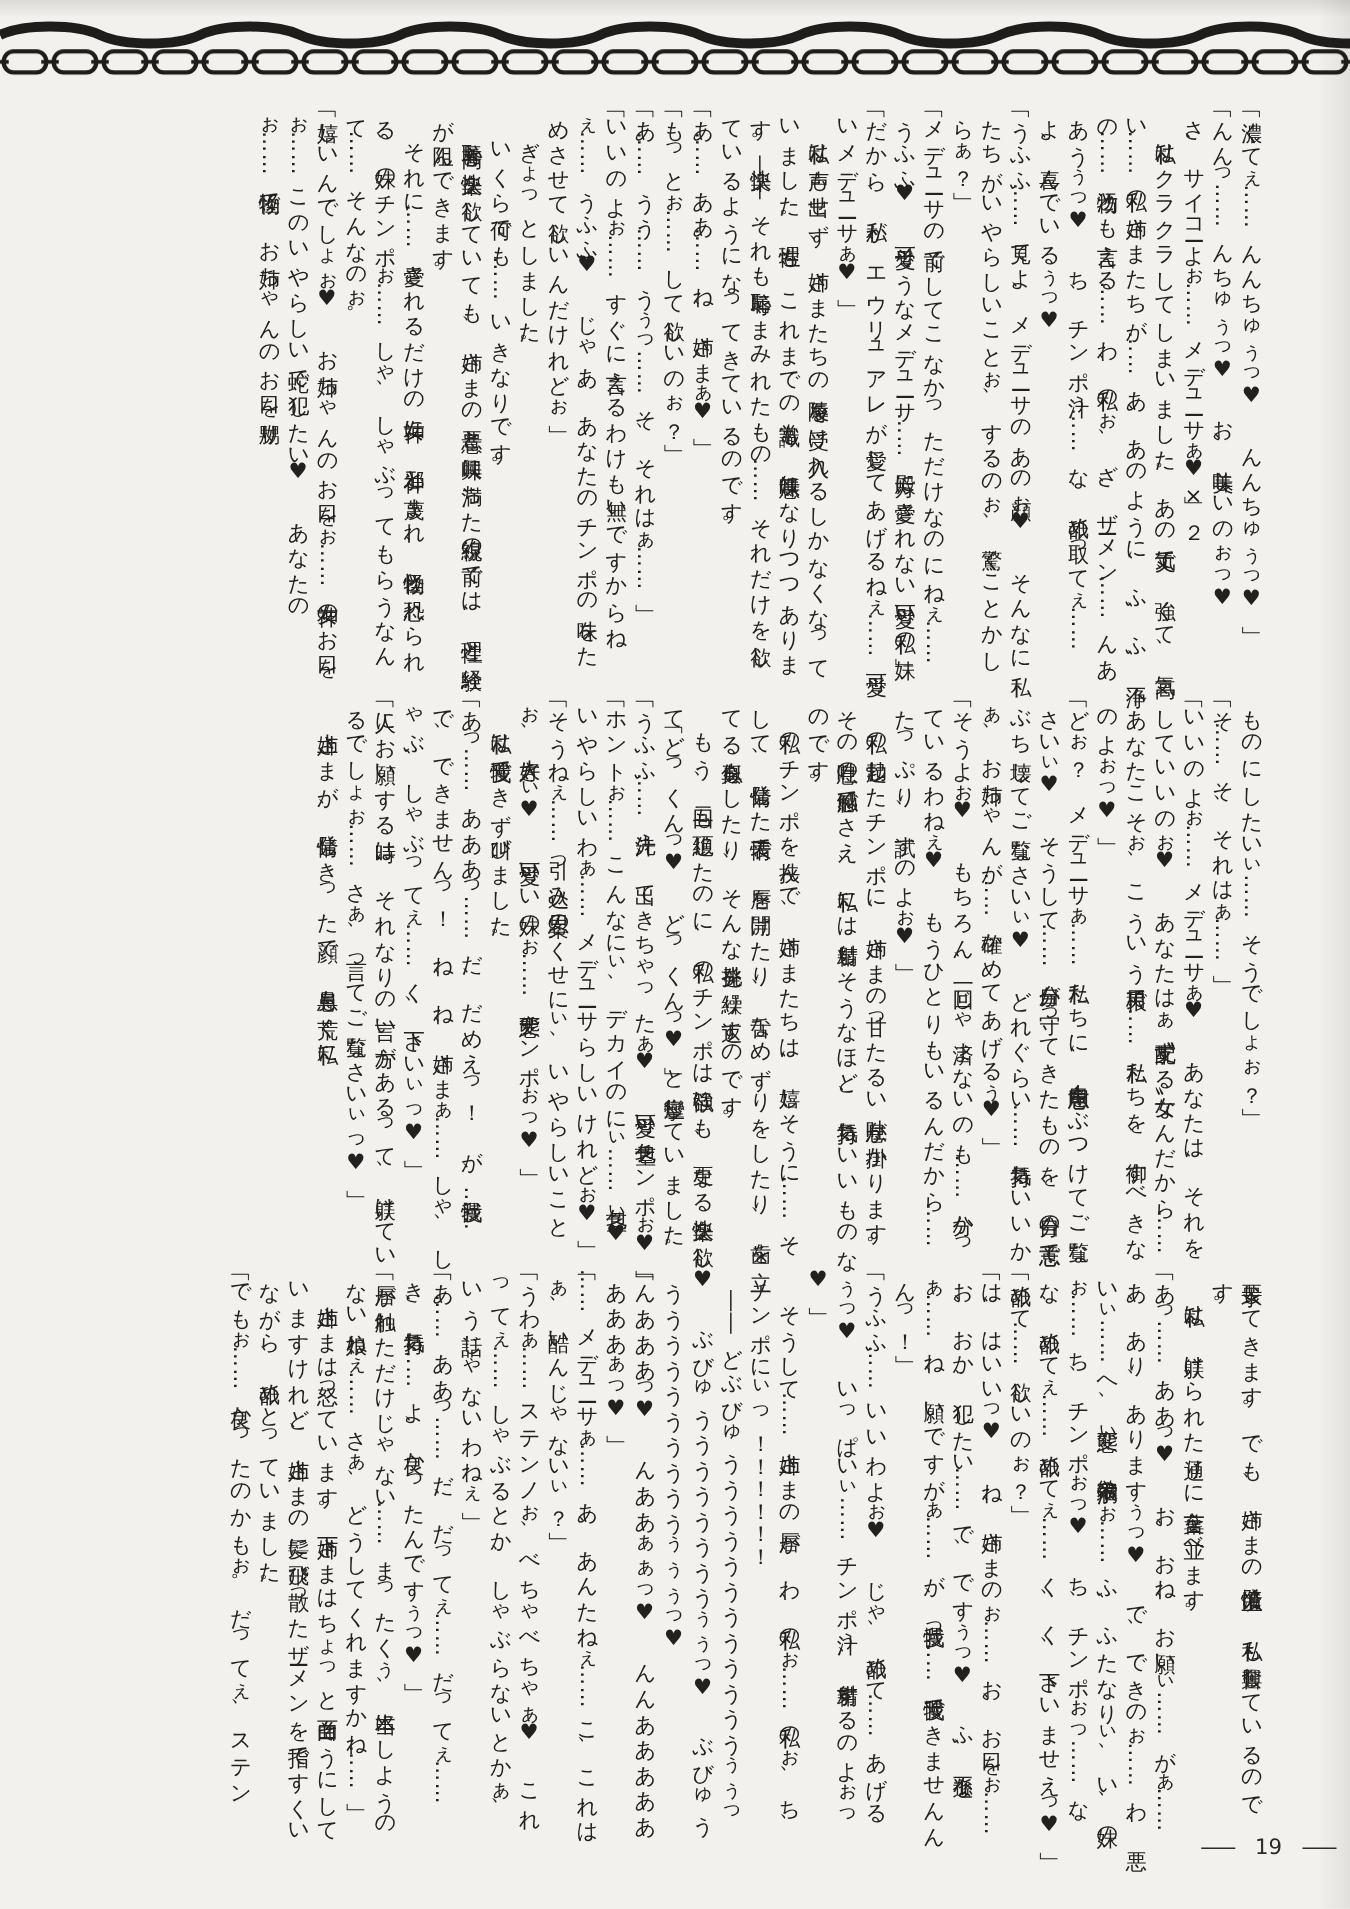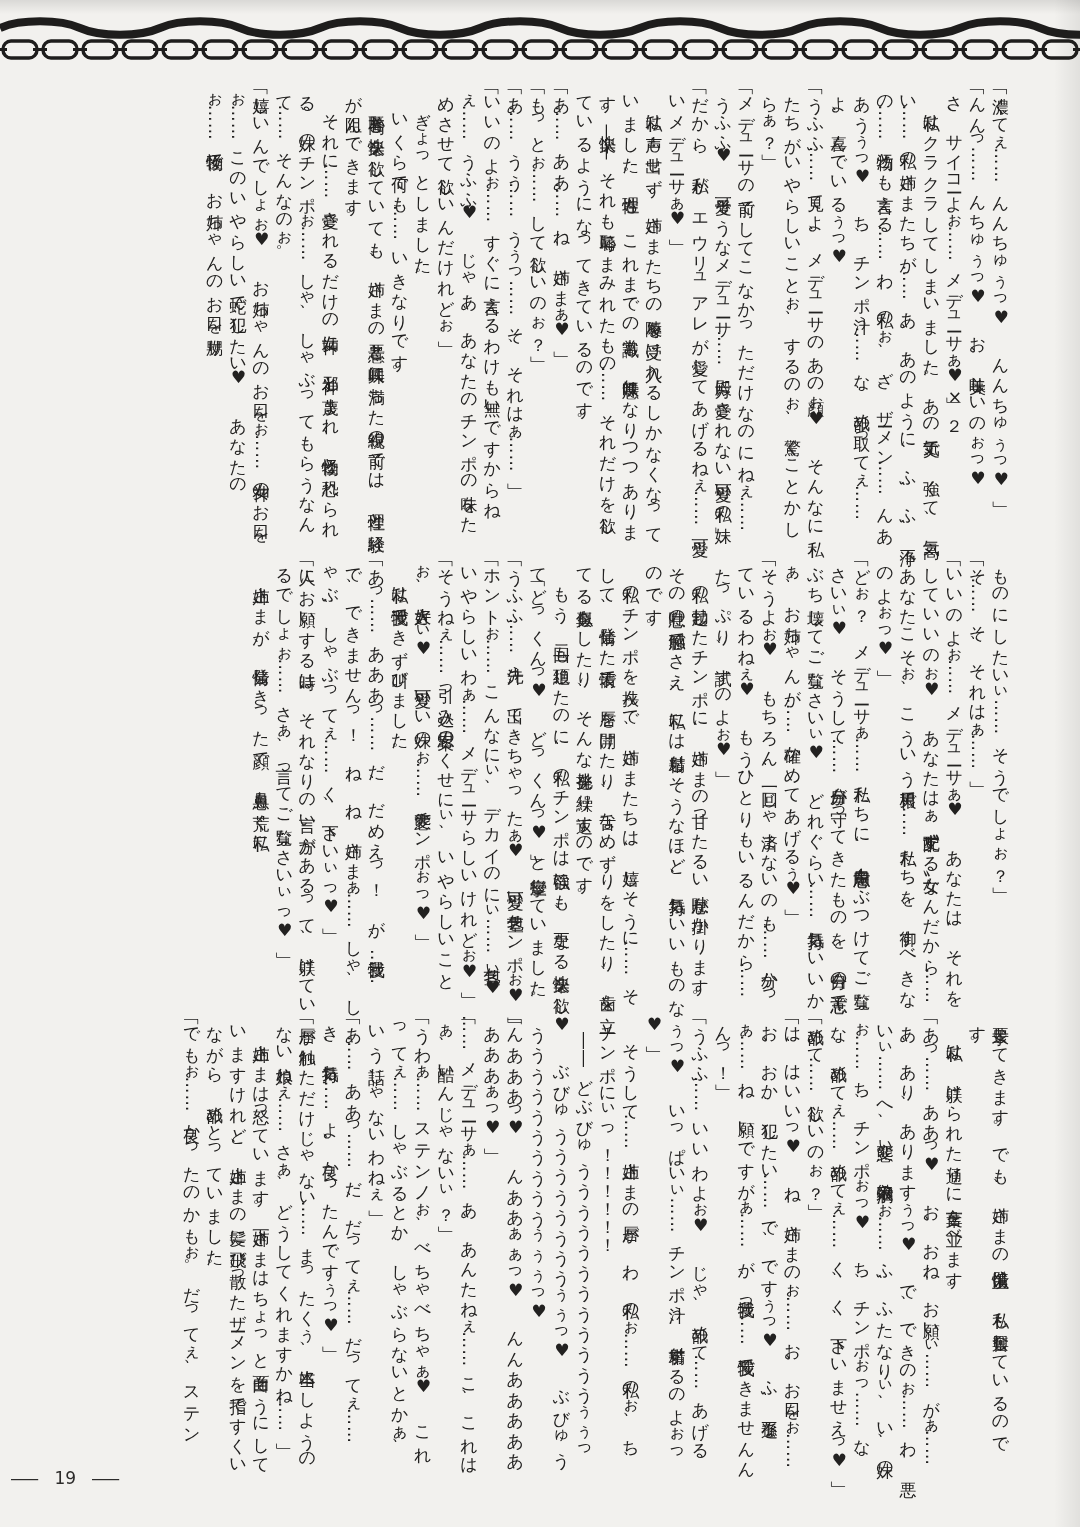--- a/index.html
+++ b/index.html
@@ -31,21 +31,21 @@
     font-size: 17px;
     line-height: 1.36;
     letter-spacing: 1px;
   }
   .block-top    { top: 84px;  }
   .block-middle { top: 556px; }
   .block-bottom { top: 1014px;}
   .vblock p { margin: 0; padding: 0; }
   .pagenum {
     position: absolute; top: 1468px; left: 0; width: 1080px;
-    text-align: left; font-size: 17px; color: #2c2b2a;
+    text-align: right; font-size: 17px; color: #2c2b2a;
   }
   .pagenum span { display: inline-block; }
   .pagenum .dash { margin: 0 16px; transform: scaleX(1.6); }
 </style>
 </head>
 <body>
 
 <div class="page">
 
   <div class="edge-shade-top"></div>

